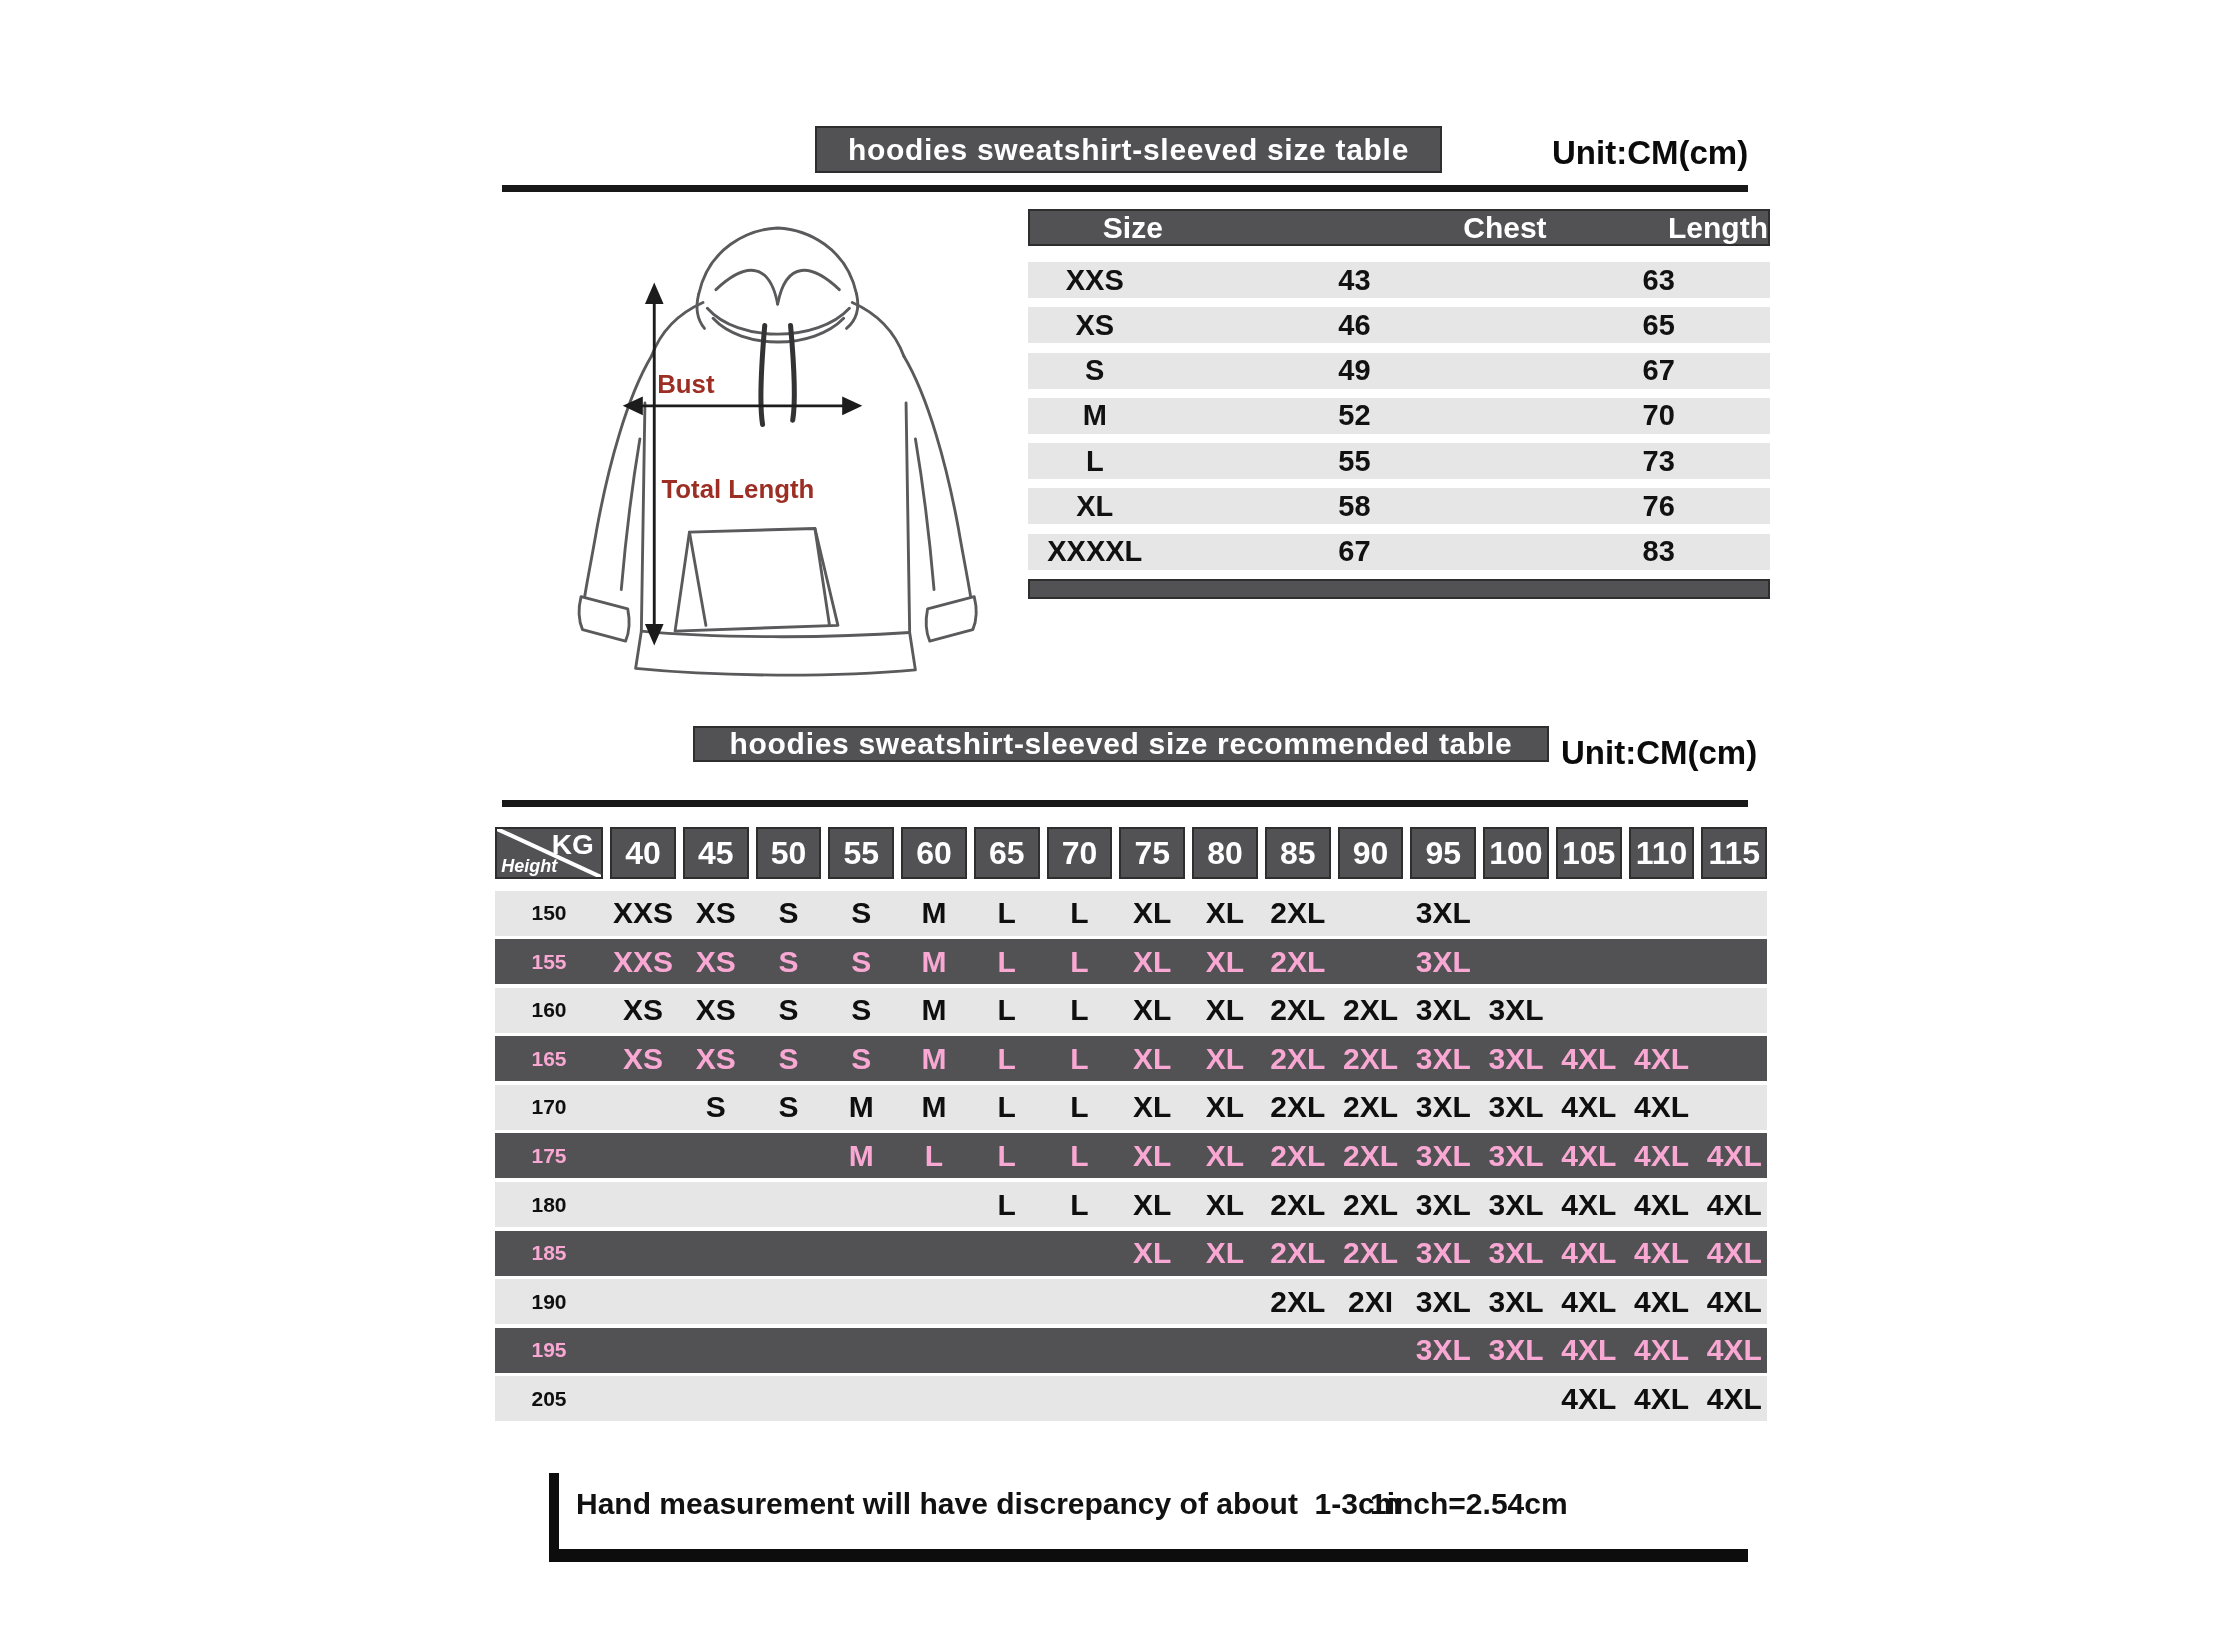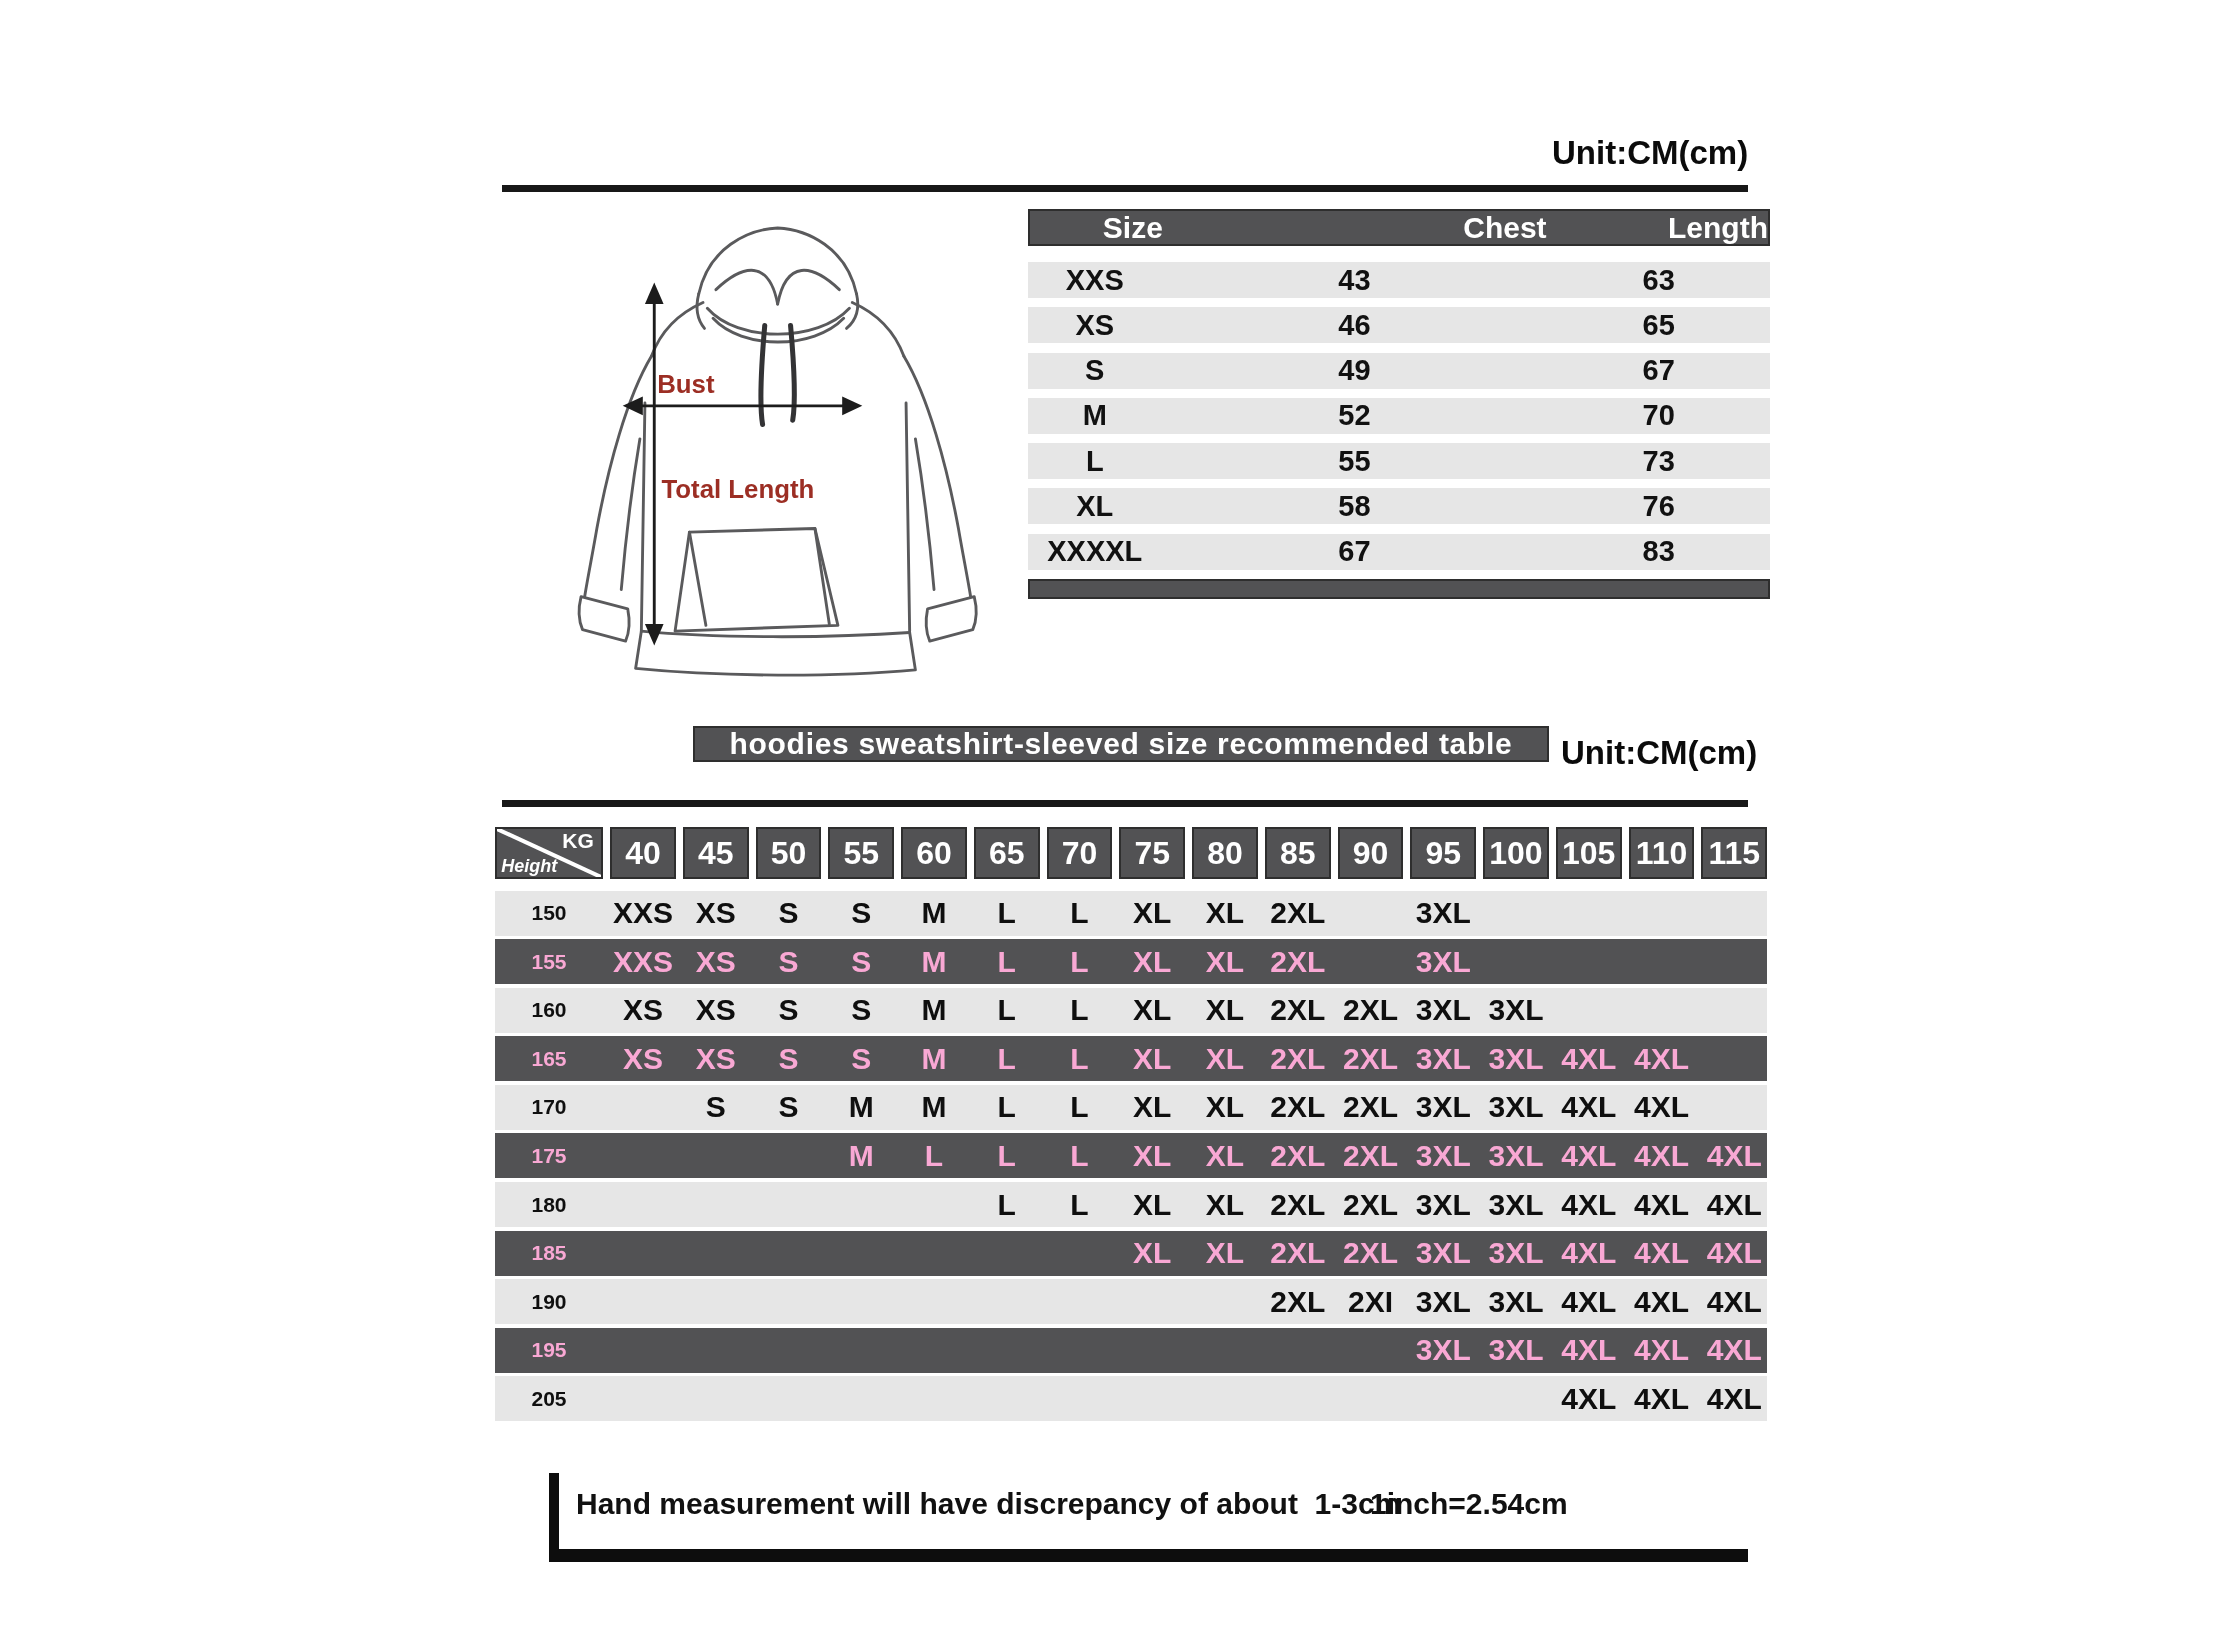--- a/index.html
+++ b/index.html
@@ -40,21 +40,21 @@
     display:grid;grid-template-columns:18% 52% 30%;height:36px;margin-bottom:9.3px;
     align-items:center;text-align:center;background:var(--light,#e6e6e6);font-size:29px;color:#111;
   }
   .st-footer{height:20px;background:var(--dark,#525254);border:2.2px solid #2e2e2e;box-sizing:border-box;}
 
   
   .matrix{position:absolute;left:495px;top:827px;width:1272px;}
   .m-header{display:grid;grid-template-columns:108px repeat(16,1fr);column-gap:7.2px;height:52px;}
   .corner{position:relative;background:var(--dark,#525254);border:2.9px solid #2e2e2e;box-sizing:border-box;color:#fff;}
   .corner svg{position:absolute;left:0;top:0;width:100%;height:100%;}
-  .corner .kg{position:absolute;top:0px;right:7.2px;font-size:21px;}
+  .corner .kg{position:absolute;top:0px;right:7.2px;font-size:28px;}
   .corner .hgt{position:absolute;bottom:0px;left:4.3px;font-size:18px;font-style:italic;}
   .w-box{
     background:var(--dark,#525254);border:2.9px solid #2e2e2e;box-sizing:border-box;color:#fff;
     display:flex;align-items:center;justify-content:center;font-size:32px;
   }
   #matrix-rows{margin-top:11.5px;}
   .m-row{
     display:grid;grid-template-columns:108px repeat(16,1fr);column-gap:7.2px;height:45px;margin-bottom:3.6px;
     align-items:center;text-align:center;font-size:30px;
   }
@@ -66,20 +66,23 @@
   .note-vbar{position:absolute;left:549px;top:1473px;width:10px;height:79px;background:#0d0d0d;}
   .note-text{position:absolute;left:576px;top:1487px;font-size:30px;white-space:pre;}
   .conv-text{position:absolute;left:1370px;top:1487px;font-size:30px;}
   .bottom-bar{position:absolute;left:549px;top:1549px;width:1199px;height:13px;background:#0d0d0d;}
 </style>
 </head>
 <body>
 
 <div class="canvas">
 
+  <div class="bar title1">
+    <span>hoodies sweatshirt-sleeved size  table</span>
+  </div>
   <div class="unit unit1">Unit:CM(cm)</div>
   <div class="hr hr1"></div>
 
   <svg class="hoodie" viewBox="0 0 690 705">
 
     <path d="M238,128 C252,64 306,38 348,36 C390,38 444,64 458,128"></path>
     <path d="M458,128 C463,150 456,166 444,176"></path>
     <path d="M238,128 C233,148 236,164 246,176"></path>
     <path d="M262,122 C300,86 336,80 348,142"></path>
     <path d="M434,122 C396,86 360,80 348,142"></path>

